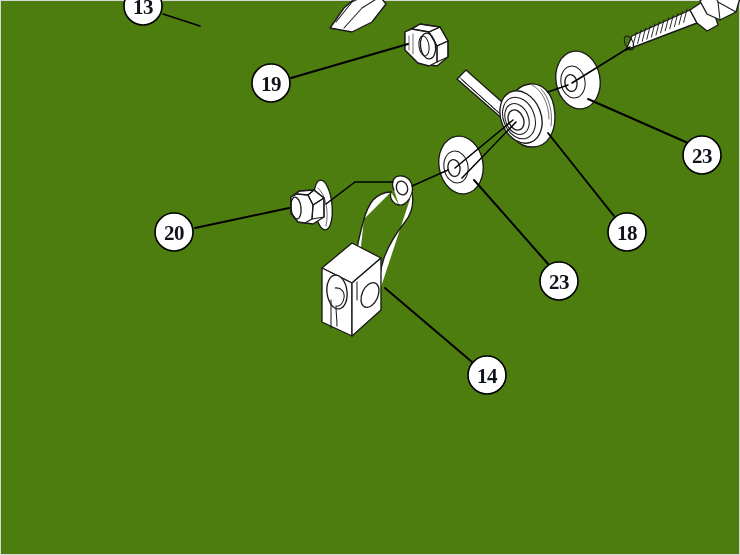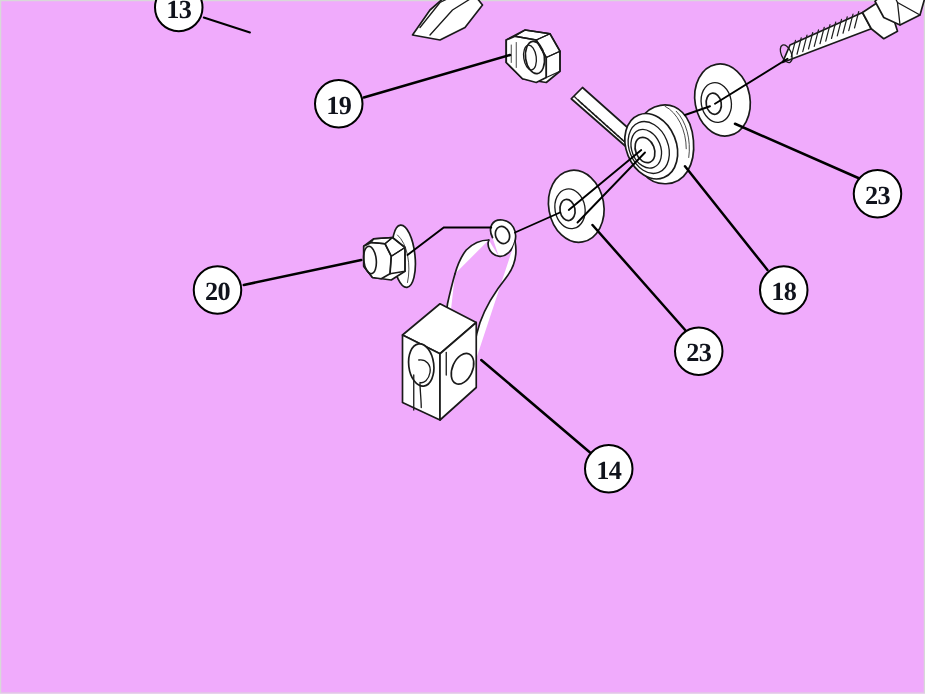--- a/index.html
+++ b/index.html
@@ -8,21 +8,21 @@
     padding: 0;
     background: #ffffff;
   }
   body {
     font-family: "Liberation Serif", "DejaVu Serif", serif;
   }
   #diagram-root {
     position: relative;
     width: 740px;
     height: 555px;
-    background: #f0abfc;
+    background: #4d7c0f;
     overflow: hidden;
   }
   #diagram-svg {
     position: absolute;
     left: 0;
     top: 0;
     width: 740px;
     height: 555px;
     display: block;
   }

